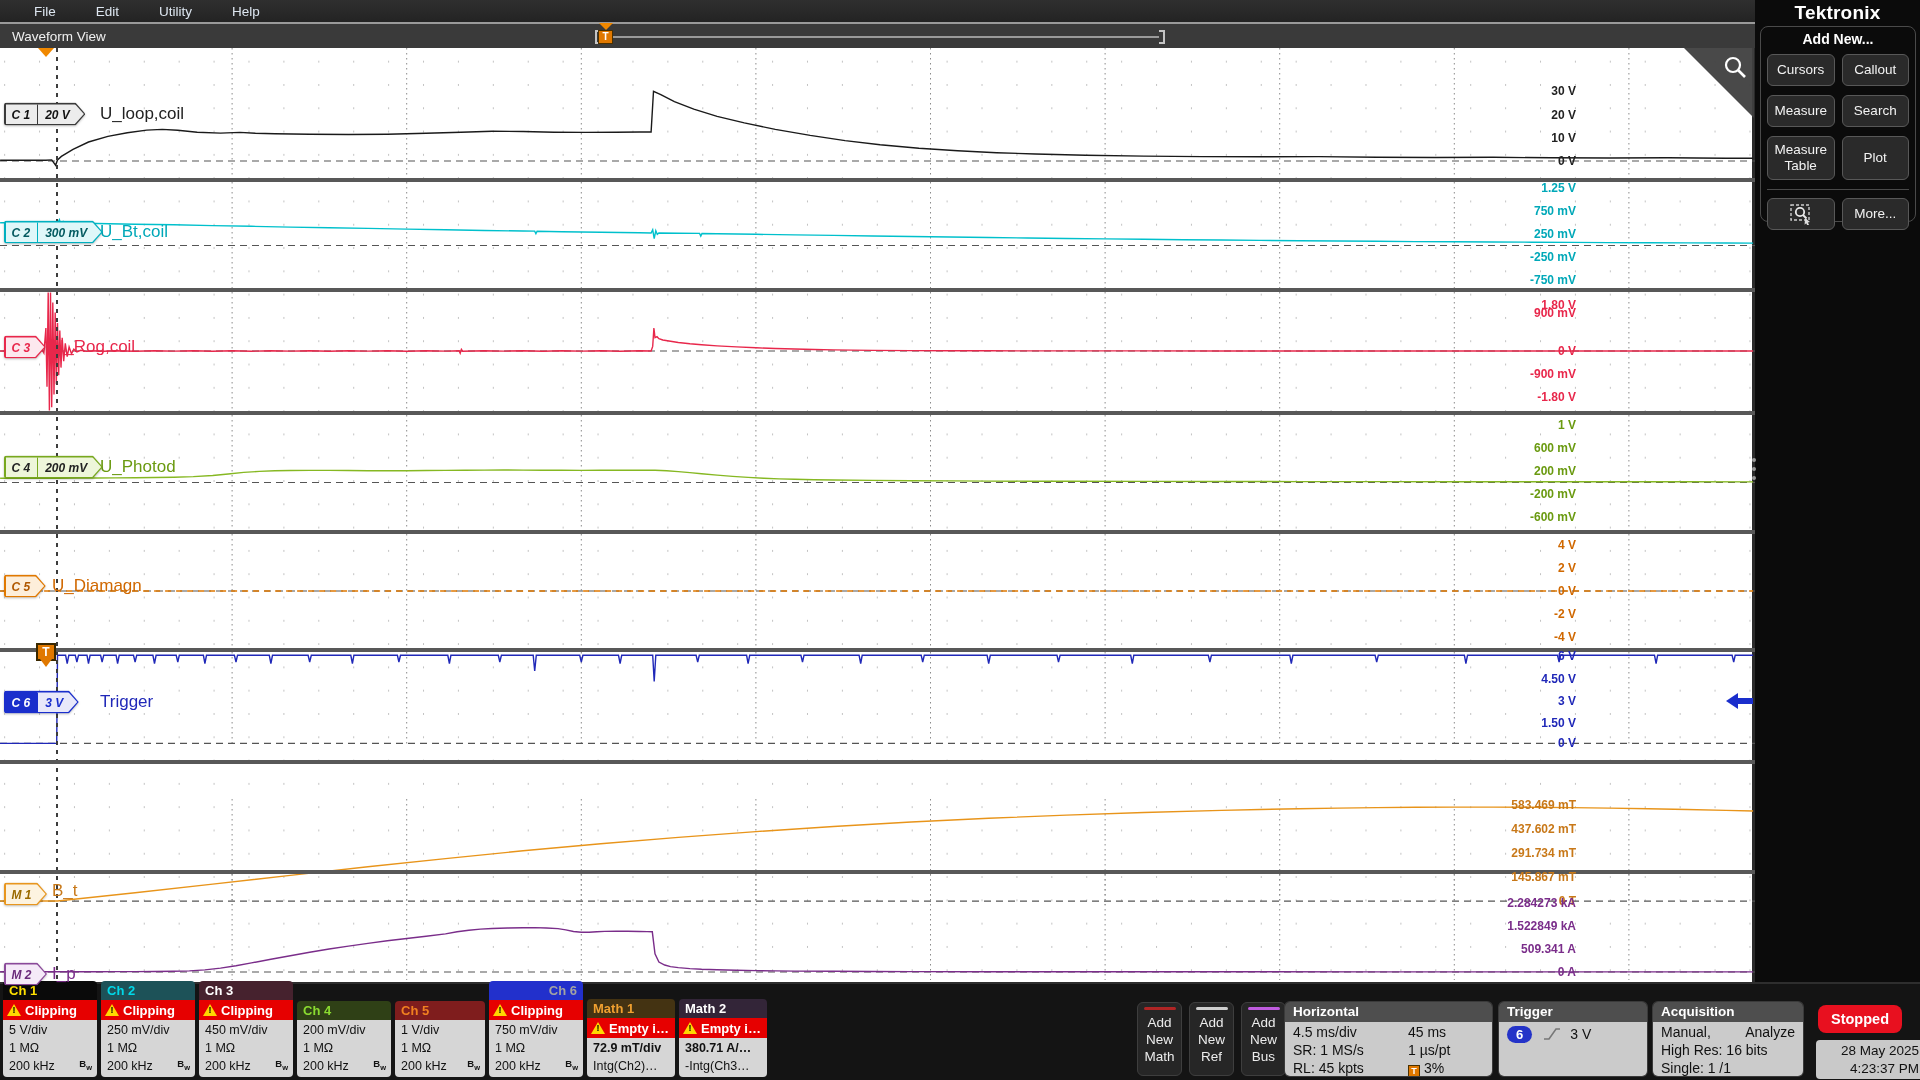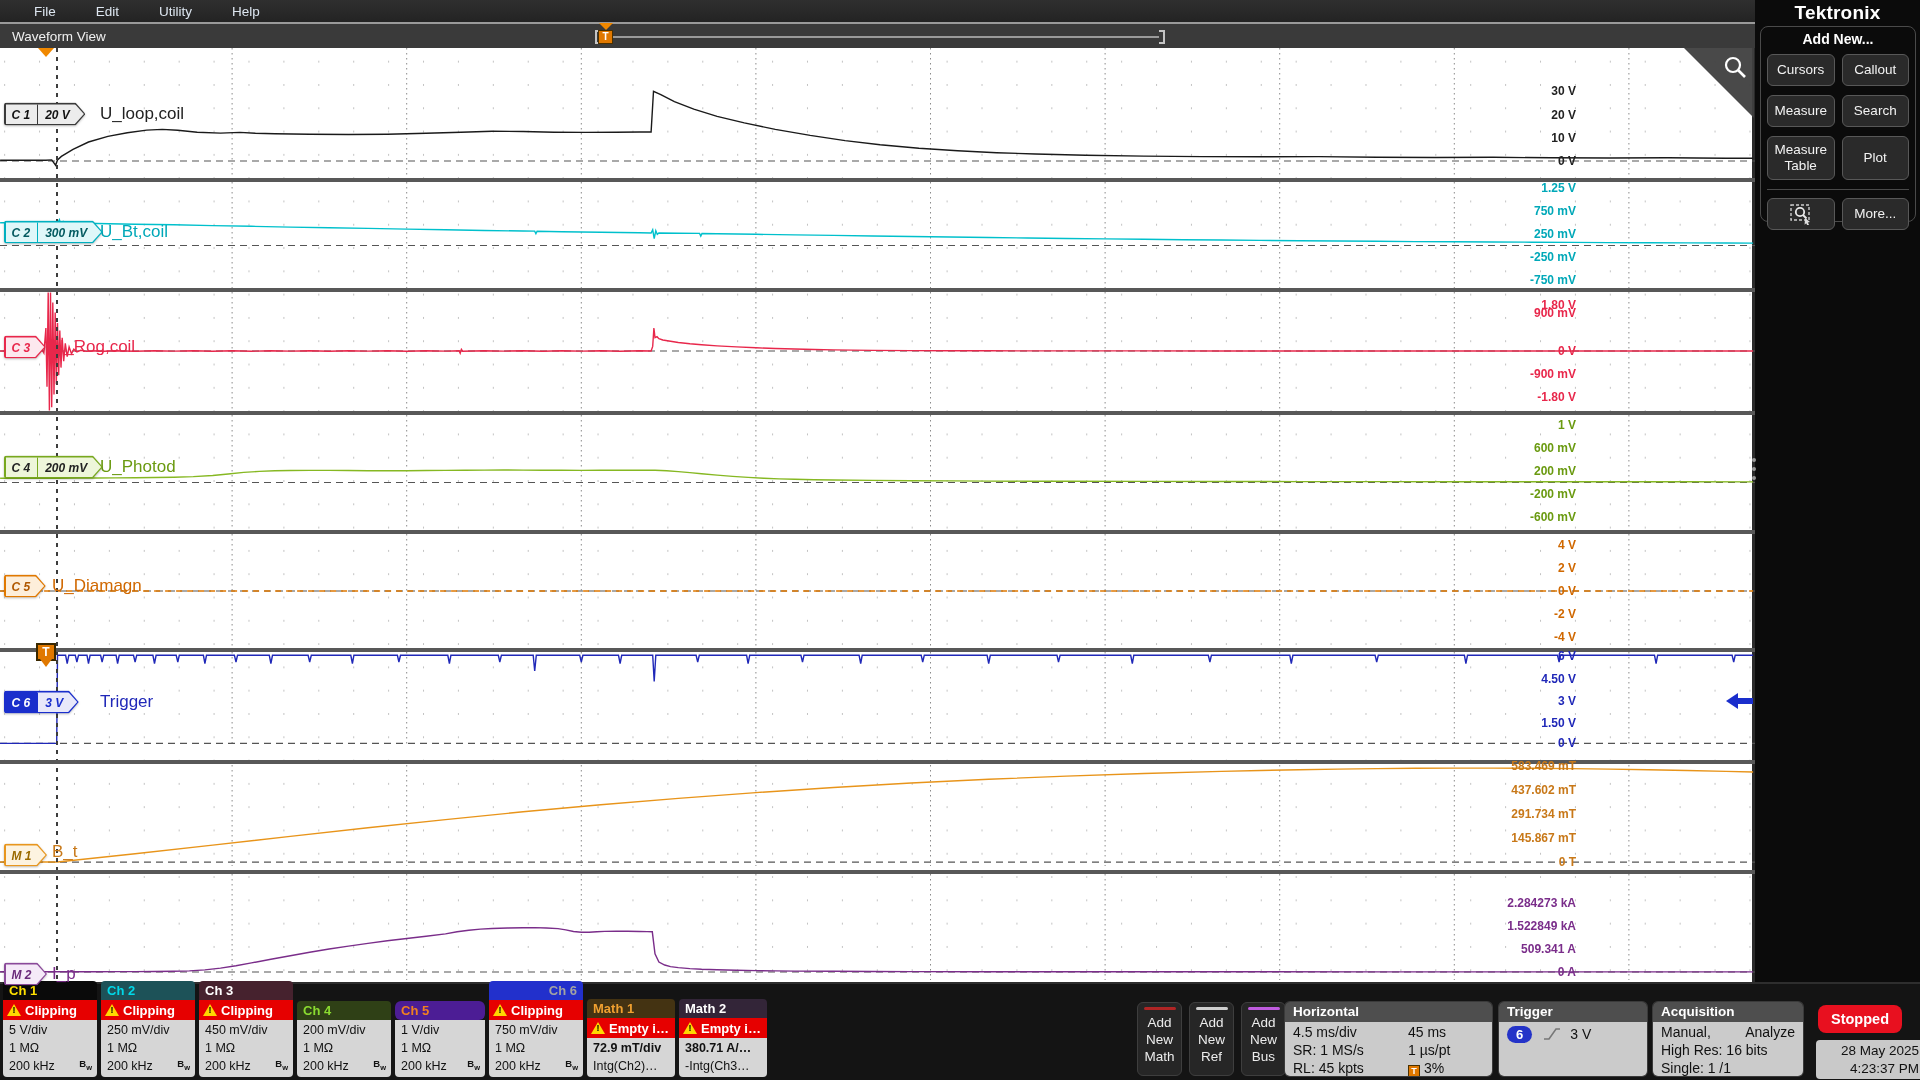--- a/index.html
+++ b/index.html
@@ -260,21 +260,21 @@
       <div class="tag" style="left: 4px; top: 50px;">
         <div class="tag-out" style="background: rgb(26, 46, 204);">
           <div class="tag-in">
             <span class="tag-ch" style="background: rgb(26, 46, 204); color: rgb(255, 255, 255);">C 6</span>
             <span class="tag-sc" style="background: rgb(232, 232, 250); color: rgb(26, 46, 204); border-left: 1.5px solid rgb(26, 46, 204);">3 V</span>
           </div>
         </div>
       </div>
       <div class="ch-label" style="left: 100px; top: 50px; color: rgb(32, 40, 184);">Trigger</div>
     </div>
-    <div class="slice" style="top: 712px; height: 106px;">
+    <div class="slice" style="top: 751px; height: 106px;">
       <svg width="1755" height="106">
         <line x1="232.1" x2="232.1" y1="0" y2="106" stroke="#8a8a8a" stroke-width="1" stroke-dasharray="1.5,3.5"></line>
         <line x1="406.7" x2="406.7" y1="0" y2="106" stroke="#8a8a8a" stroke-width="1" stroke-dasharray="1.5,3.5"></line>
         <line x1="581.3" x2="581.3" y1="0" y2="106" stroke="#8a8a8a" stroke-width="1" stroke-dasharray="1.5,3.5"></line>
         <line x1="755.9" x2="755.9" y1="0" y2="106" stroke="#8a8a8a" stroke-width="1" stroke-dasharray="1.5,3.5"></line>
         <line x1="930.5" x2="930.5" y1="0" y2="106" stroke="#8a8a8a" stroke-width="1" stroke-dasharray="1.5,3.5"></line>
         <line x1="1105.1" x2="1105.1" y1="0" y2="106" stroke="#8a8a8a" stroke-width="1" stroke-dasharray="1.5,3.5"></line>
         <line x1="1279.7" x2="1279.7" y1="0" y2="106" stroke="#8a8a8a" stroke-width="1" stroke-dasharray="1.5,3.5"></line>
         <line x1="1454.3" x2="1454.3" y1="0" y2="106" stroke="#8a8a8a" stroke-width="1" stroke-dasharray="1.5,3.5"></line>
         <line x1="1628.8999999999999" x2="1628.8999999999999" y1="0" y2="106" stroke="#8a8a8a" stroke-width="1" stroke-dasharray="1.5,3.5"></line>
@@ -415,21 +415,21 @@
       </div>
       <div class="bb" style="width: 94px;">
         <div class="bb-h" style="background: rgb(47, 64, 22); color: rgb(138, 219, 48);">Ch 4</div>
         <div class="bb-body">
           <div class="bb-row">200 mV/div</div>
           <div class="bb-row">1 MΩ</div>
           <div class="bb-row">200 kHz<span class="bwmark">B<sub>w</sub></span></div>
         </div>
       </div>
       <div class="bb" style="width: 90px;">
-        <div class="bb-h" style="background: #4c1d95; color: rgb(240, 128, 32); border-radius: 6px;">Ch 5</div>
+        <div class="bb-h" style="background: #7f1d1d; color: rgb(240, 128, 32);">Ch 5</div>
         <div class="bb-body">
           <div class="bb-row">1 V/div</div>
           <div class="bb-row">1 MΩ</div>
           <div class="bb-row">200 kHz<span class="bwmark">B<sub>w</sub></span></div>
         </div>
       </div>
       <div class="bb" style="width: 94px;">
         <div class="bb-h" style="background: rgb(34, 48, 204); color: #a3a3a3; text-align: right;">Ch 6</div>
         <div class="bb-alert">
           <span class="warn"></span>

